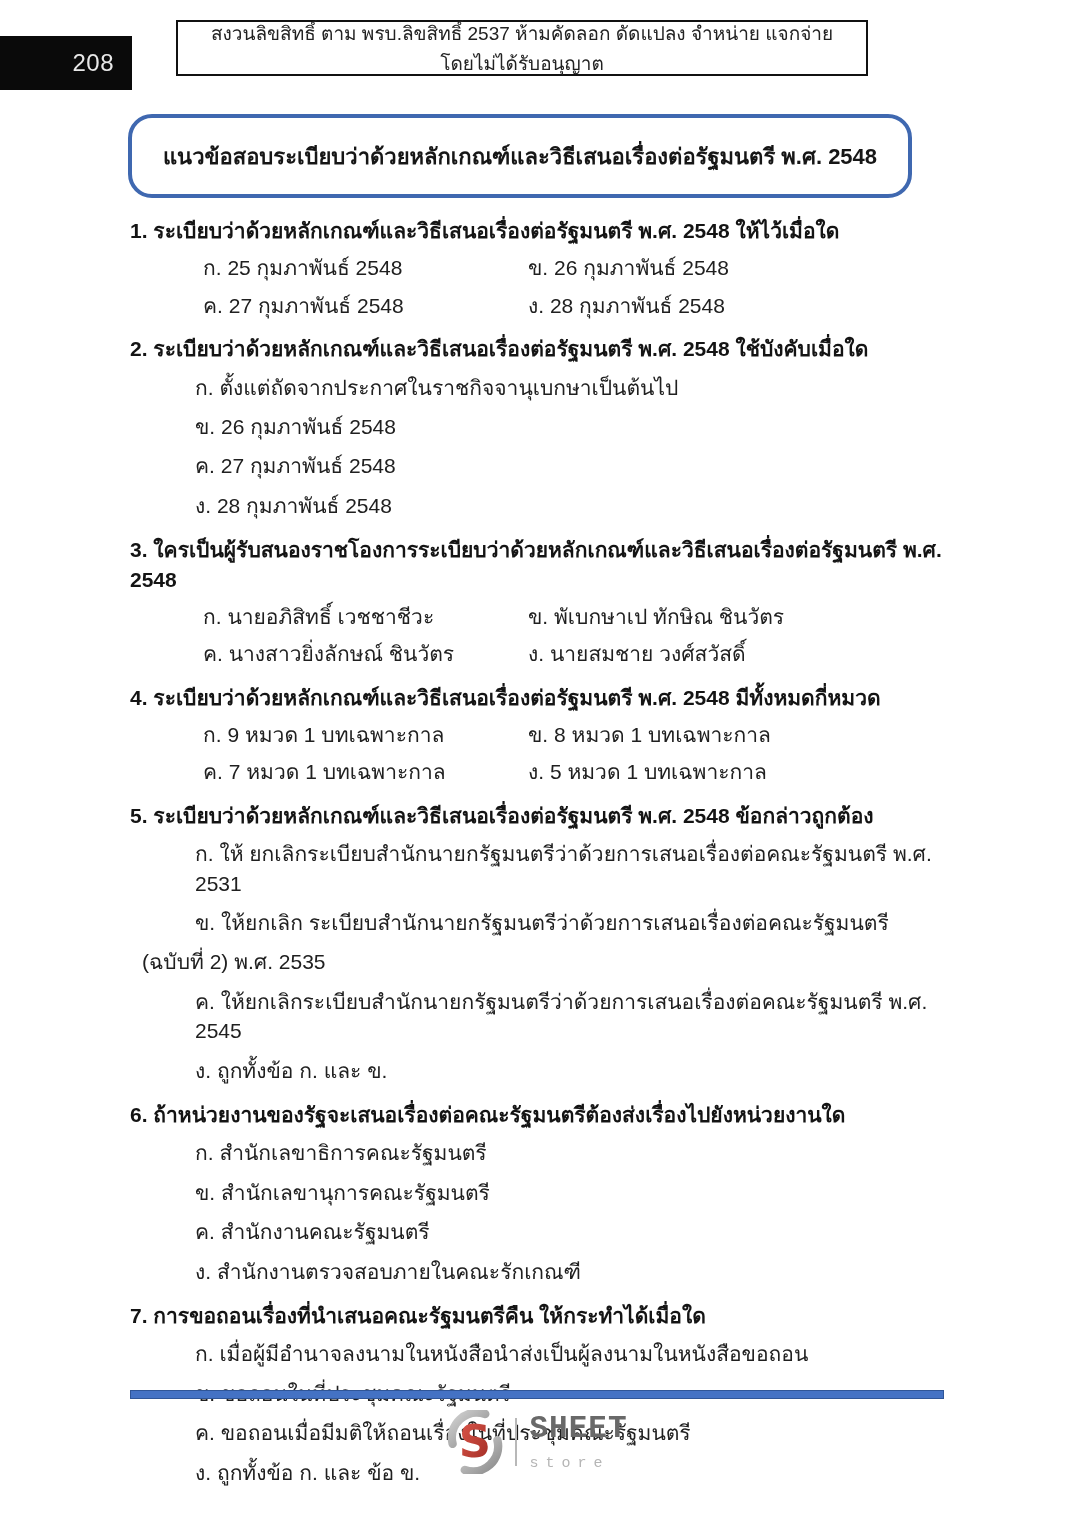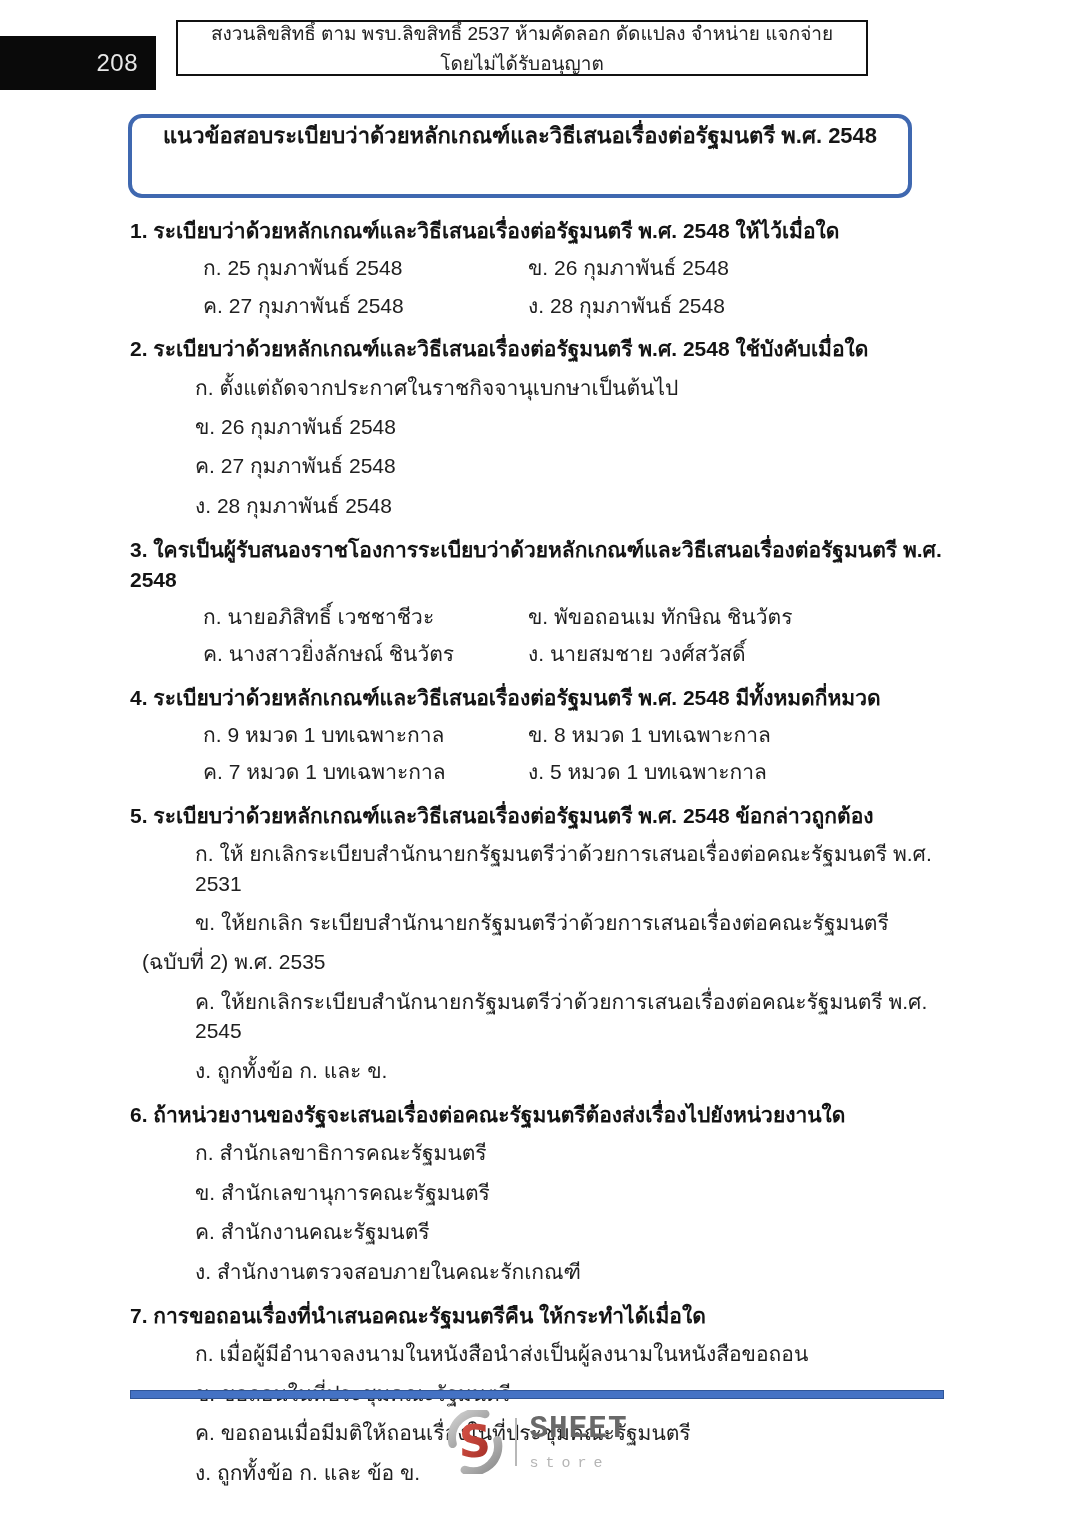--- a/index.html
+++ b/index.html
@@ -10,21 +10,21 @@
     background: #ffffff;
     font-family: "Liberation Sans", "DejaVu Sans", sans-serif;
     color: #1a1a1a;
     overflow: hidden;
   }
 
   
   .pagenum-box {
     position: absolute;
     left: 0; top: 36px;
-    width: 156px; height: 54px;
+    width: 132px; height: 54px;
     background: #0a0a0a;
     display: flex; align-items: center; justify-content: flex-end;
     padding-right: 18px; box-sizing: border-box;
   }
   .pagenum-box span { color: #e8e8e8; font-size: 24px; letter-spacing: 0.5px; }
 
   .copyright-box {
     position: absolute;
     left: 176px; top: 20px;
     width: 692px; height: 56px;
@@ -36,23 +36,23 @@
     padding: 0 18px;
     text-align: center;
   }
 
   
   .title-box {
     position: absolute;
     left: 128px; top: 114px;
     width: 784px; height: 84px;
     border: 4px solid #3f68b0;
-    border-radius: 14px;
+    border-radius: 24px;
     box-sizing: border-box;
-    display: flex; align-items: flex-start; justify-content: center;
+    display: flex; align-items: center; justify-content: center;
     font-size: 22px; font-weight: 700; color: #161616;
     text-align: center;
   }
 
   
   .questions {
     position: absolute;
     left: 130px; top: 210px;
     width: 815px;
   }
@@ -136,21 +136,21 @@
           <div class="choice">ก. ตั้งแต่ถัดจากประกาศในราชกิจจานุเบกษาเป็นต้นไป</div>
           <div class="choice">ข. 26 กุมภาพันธ์ 2548</div>
           <div class="choice">ค. 27 กุมภาพันธ์ 2548</div>
           <div class="choice">ง. 28 กุมภาพันธ์ 2548</div>
         </div>
       </section>
       <section class="question">
         <div class="q-text">3. ใครเป็นผู้รับสนองราชโองการระเบียบว่าด้วยหลักเกณฑ์และวิธีเสนอเรื่องต่อรัฐมนตรี พ.ศ. 2548</div>
         <div class="choices two-col">
           <div class="choice">ก. นายอภิสิทธิ์  เวชชาชีวะ</div>
-          <div class="choice">ข. พัขอถอนเม ทักษิณ  ชินวัตร</div>
+          <div class="choice">ข. พัเบกษาเป ทักษิณ  ชินวัตร</div>
           <div class="choice">ค. นางสาวยิ่งลักษณ์  ชินวัตร</div>
           <div class="choice">ง. นายสมชาย  วงศ์สวัสดิ์</div>
         </div>
       </section>
       <section class="question">
         <div class="q-text">4. ระเบียบว่าด้วยหลักเกณฑ์และวิธีเสนอเรื่องต่อรัฐมนตรี พ.ศ. 2548 มีทั้งหมดกี่หมวด</div>
         <div class="choices two-col">
           <div class="choice">ก.  9 หมวด 1 บทเฉพาะกาล</div>
           <div class="choice">ข.  8 หมวด 1 บทเฉพาะกาล</div>
           <div class="choice">ค.  7 หมวด 1 บทเฉพาะกาล</div>

